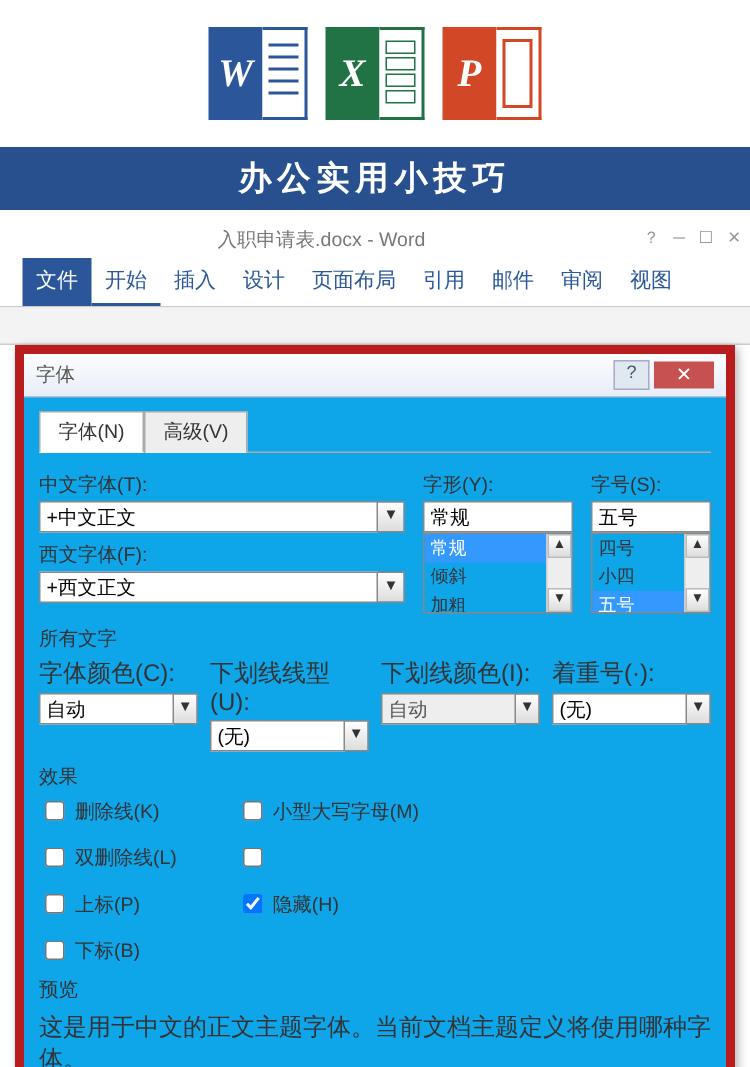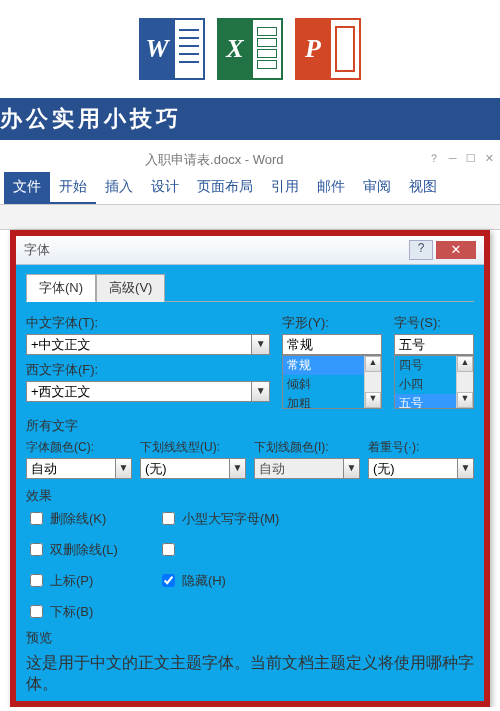--- a/index.html
+++ b/index.html
@@ -7,25 +7,25 @@
 .office-icons{display:flex;justify-content:center;gap:12px;margin-bottom:10px}
 .oicn{display:flex}
 .oicn-l{width:36px;height:62px;display:flex;align-items:center;justify-content:center;color:#fff;font-weight:bold;font-size:26px;font-style:italic;font-family:Georgia,serif}
 .oicn-r{width:30px;height:62px;background:#fff;display:flex;flex-direction:column;padding:6px 4px;box-sizing:border-box}
 .w .oicn-l{background:#2b579a}.w .oicn-r{border:2px solid #2b579a;border-left:none}
 .x .oicn-l{background:#217346}.x .oicn-r{border:2px solid #217346;border-left:none}
 .p .oicn-l{background:#d24726}.p .oicn-r{border:2px solid #d24726;border-left:none}
 .w .line{height:2px;background:#2b579a;margin:3px 0}
 .x .cell{border:1px solid #217346;height:7px;margin:1px 0}
 .p .slide{border:2px solid #d24726;height:100%}
-.title-bar{background:#28508f;color:#fff;text-align:left;font-size:22px;padding:6px 0;letter-spacing:4px;font-weight:bold}
+.title-bar{background:#28508f;color:#fff;text-align:center;font-size:22px;padding:6px 0;letter-spacing:4px;font-weight:bold}
 .word-win{margin-top:6px}
 .word-title{background:#fff;color:#777;font-size:13px;padding:5px 0 3px;text-align:center}
 .win-ctrl{float:right;color:#999;font-size:11px;margin-right:6px}
-.ribbon-tabs{display:flex;background:#fff;padding:0 4px;font-size:14px;border-bottom:1px solid #ccc}
+.ribbon-tabs{display:flex;background:#fff;padding:0 15px;font-size:14px;border-bottom:1px solid #ccc}
 .rtab{padding:6px 9px;color:#2b579a;cursor:default}
 .rtab.file{background:#2b579a;color:#fff}
 .rtab.active{color:#2b579a;border-bottom:2px solid #2b579a}
 .ribbon-body{background:#f3f3f3;height:24px;border-bottom:1px solid #ccc}
 .dialog{position:relative;margin:0 10px;border:6px solid #b91c1c;background:#0ea5e9;box-shadow:2px 2px 6px rgba(0,0,0,0.3)}
 .dlg-title{background:linear-gradient(#fdfdfd,#e8eef7);border-bottom:1px solid #b0c0d7;padding:4px 8px;font-size:13px;color:#555;display:flex;align-items:center}
 .dlg-title span{flex:1}
 .dlg-help{background:#e0e8f0;border:1px solid #aac;width:22px;height:18px;text-align:center;font-size:12px;color:#456;margin-right:3px}
 .dlg-close{background:#c75050;color:#fff;width:40px;height:18px;text-align:center;font-size:13px;line-height:18px}
 .dlg-body{padding:8px 10px 6px}
@@ -41,21 +41,21 @@
 .listbox{border:1px solid #888;font-size:12px;height:52px;overflow:hidden;display:flex}
 .listbox .items{flex:1}
 .listbox .item{padding:1px 4px}
 .listbox .item.sel{background:#3399ff;color:#fff}
 .listbox .sb{width:16px;background:#eee;border-left:1px solid #ccc;display:flex;flex-direction:column}
 .sb .btn{height:14px;text-align:center;font-size:9px;background:linear-gradient(#fff,#ddd);border:1px solid #bbb}
 .sb .track{flex:1}
 .group-lbl{font-size:13px;margin-top:8px;margin-bottom:4px}
 .row4{display:flex;gap:8px}
 .row4 .c{flex:1}
-.row4 .lbl{font-size:12px}
+.row4 .lbl{font-size:16px}
 .row4 .combo input{width:100%}
 .fx{display:flex;gap:40px;margin-top:4px}
 .fxcol{display:flex;flex-direction:column;gap:12px}
 .chk{display:flex;align-items:center;gap:4px;font-size:13px}
 .chk input{width:13px;height:13px}
 .preview{border:1px solid #888;margin:6px 20px;padding:12px;text-align:center;font-size:15px}
 .footnote{font-size:16px;margin-top:6px}
 </style>
 </head>
 <body>

